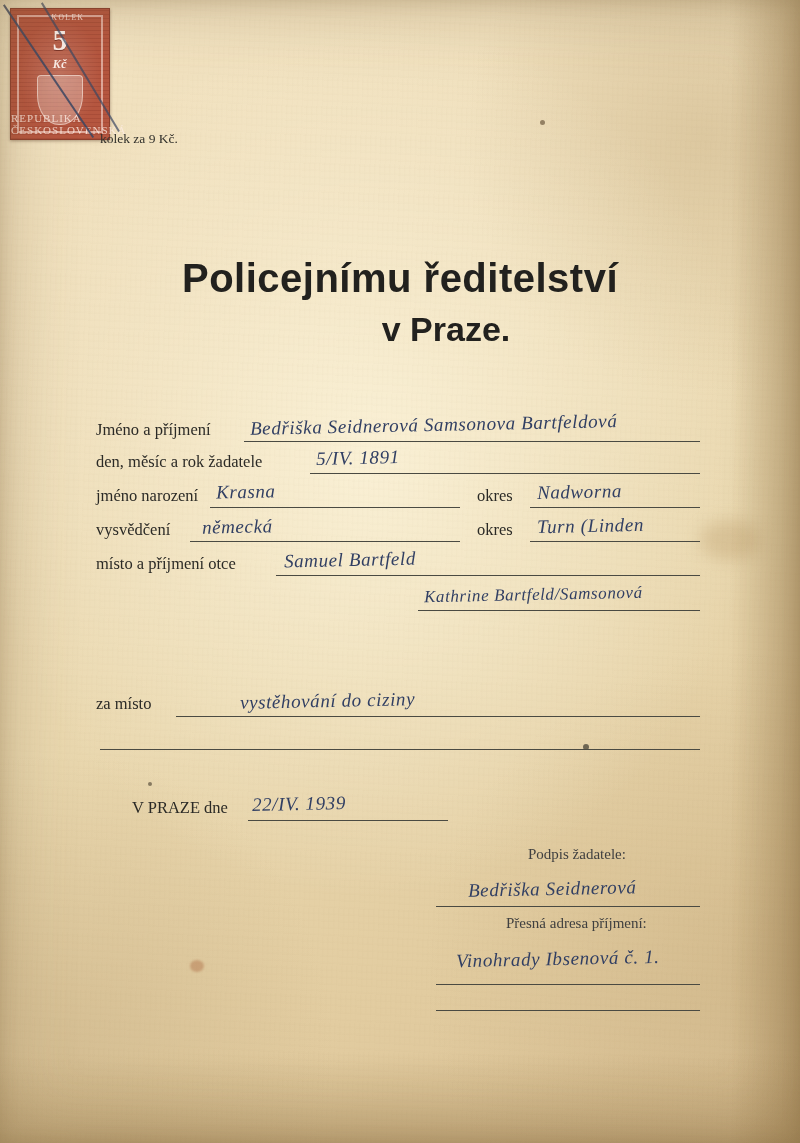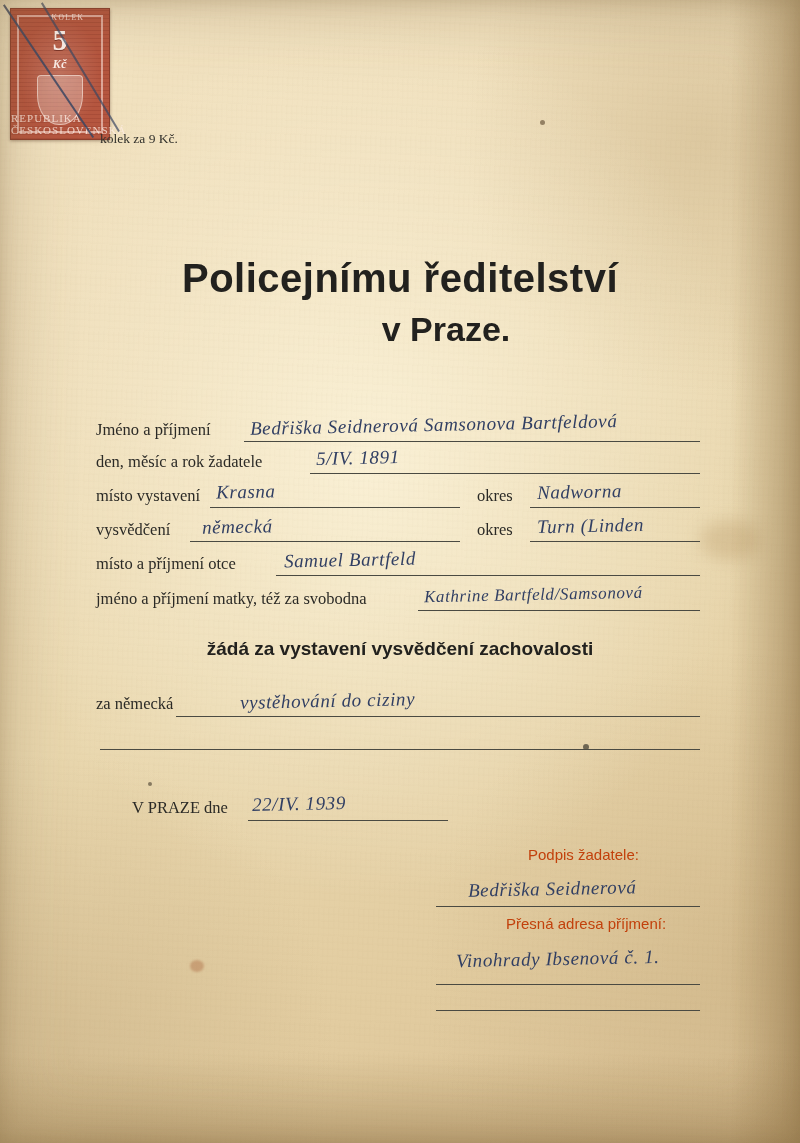--- a/index.html
+++ b/index.html
@@ -197,22 +197,22 @@
     left: 0; right: 0;
     text-align: center;
     font-family: "Liberation Sans", sans-serif;
     font-weight: bold;
     font-size: 19px;
     color: #22211e;
   }
   .sig-label {
     position: absolute;
     font-size: 15px;
-    color: #c2410c;
-    font-family: Liberation Sans, sans-serif;
+    color: #404040;
+    font-family: Liberation Serif, serif;
   }
 </style>
 </head>
 <body>
 
 <div id="page">
 
   <div class="paper-base"></div>
   <div class="grain"></div>
 
@@ -238,45 +238,43 @@
   <div class="title2">v Praze.</div>
 
   <div class="row label" style="top:420px;">Jméno a příjmení</div>
   <div class="fill" style="left:244px;top:441px;width:456px;"></div>
   <div class="hand med" style="left:250px;top:414px;">Bedřiška Seidnerová Samsonova Bartfeldová</div>
 
   <div class="row label" style="top:452px;">den, měsíc a rok žadatele</div>
   <div class="fill" style="left:310px;top:473px;width:390px;"></div>
   <div class="hand med" style="left:316px;top:447px;">5/IV. 1891</div>
 
-  <div class="row label" style="top:486px;">místo vystavení</div>
+  <div class="row label" style="top:486px;">jméno narození</div>
   <div class="fill" style="left:210px;top:507px;width:250px;"></div>
   <div class="hand med" style="left:216px;top:481px;">Krasna</div>
   <div class="row label" style="left:477px;top:486px;">okres</div>
   <div class="fill" style="left:530px;top:507px;width:170px;"></div>
   <div class="hand med" style="left:537px;top:481px;">Nadworna</div>
 
   <div class="row label" style="top:520px;">vysvědčení</div>
   <div class="fill" style="left:190px;top:541px;width:270px;"></div>
   <div class="hand med" style="left:202px;top:516px;">německá</div>
   <div class="row label" style="left:477px;top:520px;">okres</div>
   <div class="fill" style="left:530px;top:541px;width:170px;"></div>
   <div class="hand med" style="left:537px;top:515px;">Turn (Linden</div>
 
   <div class="row label" style="top:554px;">místo a příjmení otce</div>
   <div class="fill" style="left:276px;top:575px;width:424px;"></div>
   <div class="hand med" style="left:284px;top:549px;">Samuel Bartfeld</div>
 
-  <div class="row label" style="top:589px;">jméno a příjmení matky, též za svobodna</div>
   <div class="fill" style="left:418px;top:610px;width:282px;"></div>
   <div class="hand small" style="left:424px;top:585px;">Kathrine Bartfeld/Samsonová</div>
 
-  <div class="bold-center" style="top:638px;">žádá za vystavení vysvědčení zachovalosti</div>
-
-  <div class="row label" style="top:694px;">za německá</div>
+
+  <div class="row label" style="top:694px;">za místo</div>
   <div class="fill" style="left:176px;top:716px;width:524px;"></div>
   <div class="hand med" style="left:240px;top:690px;">vystěhování do ciziny</div>
   <div class="fill" style="left:100px;top:749px;width:600px;"></div>
 
   <div class="row label" style="left:132px;top:798px;">V PRAZE dne</div>
   <div class="fill" style="left:248px;top:820px;width:200px;"></div>
   <div class="hand med" style="left:252px;top:793px;">22/IV. 1939</div>
 
   <div class="sig-label" style="left:528px;top:846px;">Podpis žadatele:</div>
   <div class="fill" style="left:436px;top:906px;width:264px;"></div>

